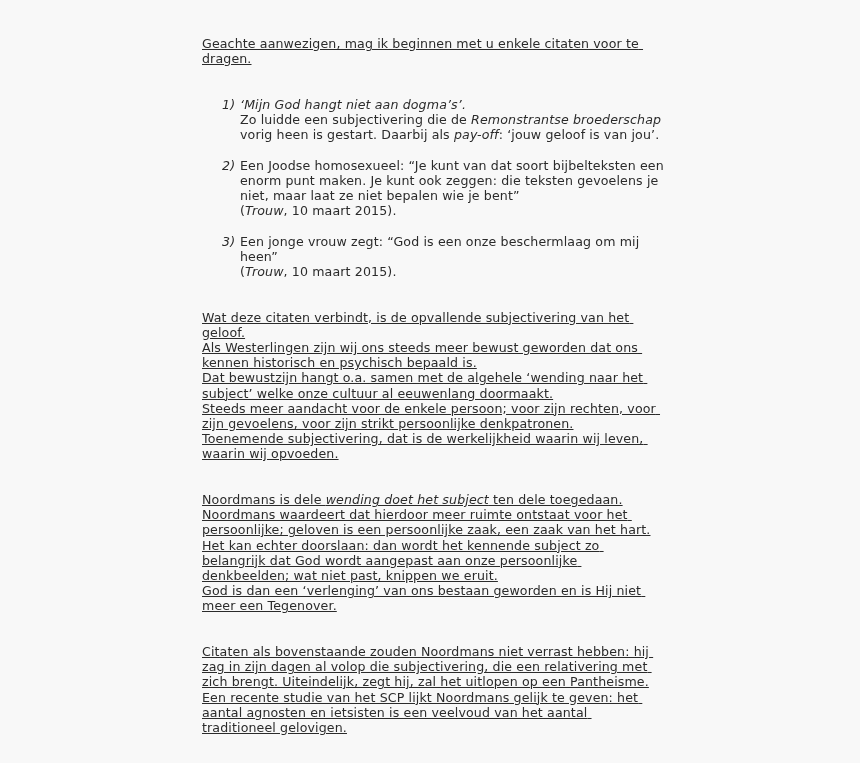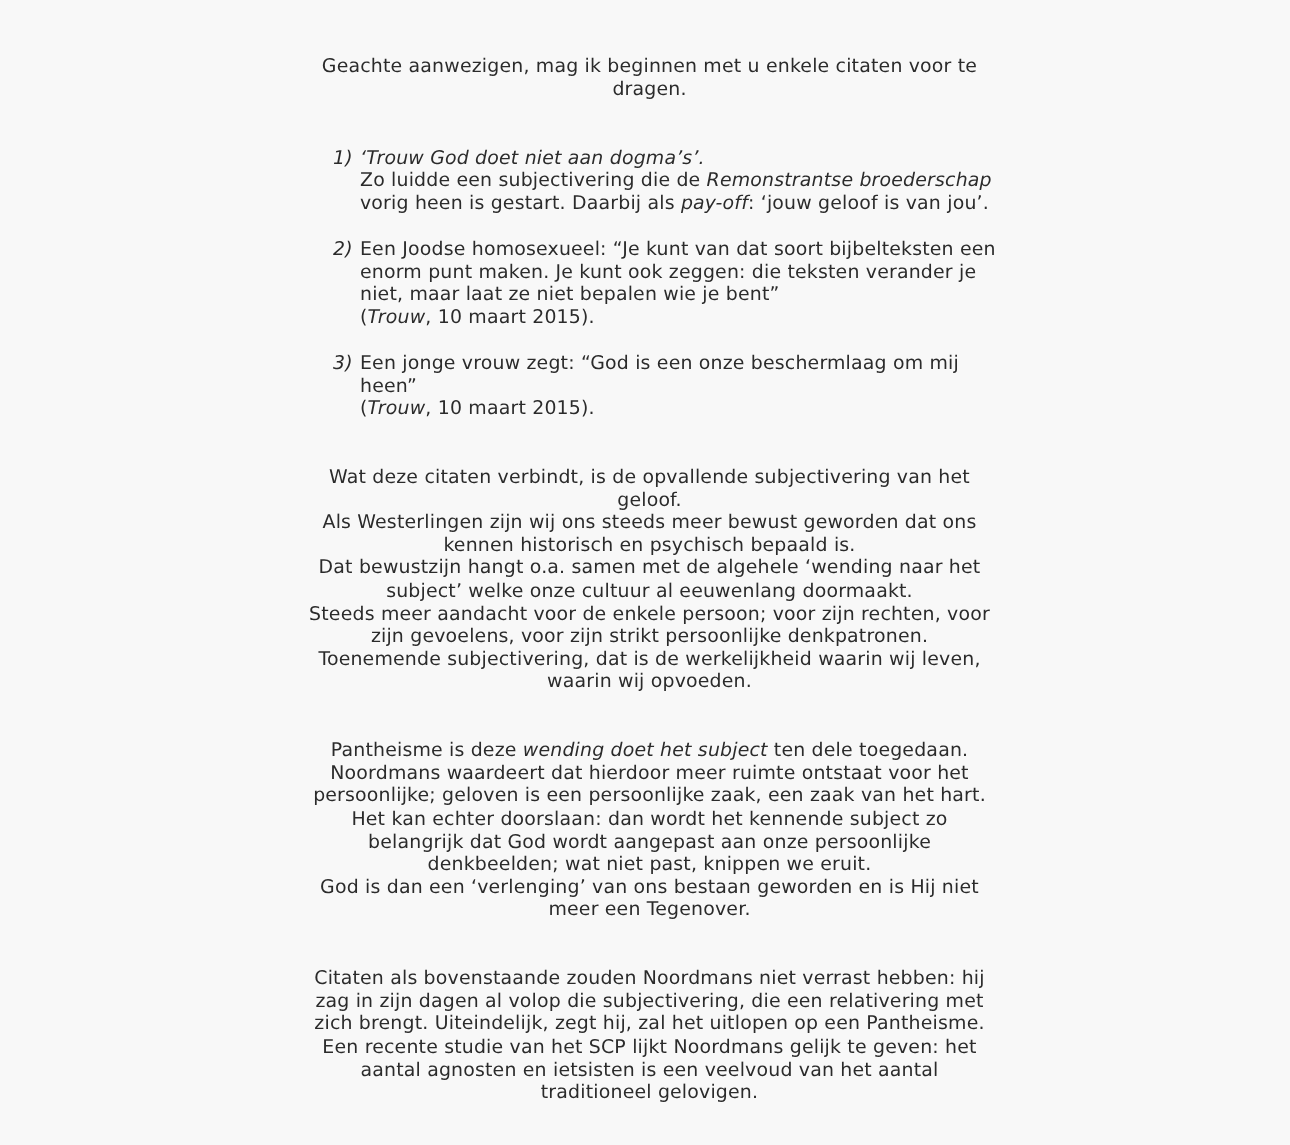--- a/index.html
+++ b/index.html
@@ -18,22 +18,23 @@
     position: absolute;
     left: 202px;
     top: 36px;
     width: 462px;
   }
   .para {
     font-size: 12.6px;
     line-height: 15.2px;
     letter-spacing: 0.01em;
     margin: 0 0 0 0;
-    text-align: center;
+    text-align: left;
     white-space: pre-wrap;
+    text-decoration: underline;
   }
   .para-gap {
     height: 15.2px;
   }
   .quote-list {
     margin: 0;
     padding: 0;
     list-style: none;
   }
   .quote-item {
@@ -68,44 +69,44 @@
 <body style="background: rgb(248, 248, 248); color: rgb(43, 43, 43);">
 
 <div id="document-page">
 
   <p class="para">Geachte aanwezigen, mag ik beginnen met u enkele citaten voor te dragen.</p>
 
   <div class="para-gap"></div>
 
   <ol class="quote-list list-block">
 
-    <li class="quote-item"><span class="quote-marker">1)</span><span class="it">‘Trouw God doet niet aan dogma’s’.</span>
+    <li class="quote-item"><span class="quote-marker">1)</span><span class="it">‘Mijn God hangt niet aan dogma’s’.</span>
 <span>Zo luidde een subjectivering die de </span><span class="it">Remonstrantse broederschap</span><span> vorig heen is gestart. Daarbij als </span><span class="it">pay-off</span><span>: ‘jouw geloof is van jou’.</span></li>
 
-    <li class="quote-item"><span class="quote-marker">2)</span><span>Een Joodse homosexueel: “Je kunt van dat soort bijbelteksten een enorm punt maken. Je kunt ook zeggen: die teksten verander je niet, maar laat ze niet bepalen wie je bent”</span>
+    <li class="quote-item"><span class="quote-marker">2)</span><span>Een Joodse homosexueel: “Je kunt van dat soort bijbelteksten een enorm punt maken. Je kunt ook zeggen: die teksten gevoelens je niet, maar laat ze niet bepalen wie je bent”</span>
 <span>(</span><span class="it">Trouw</span><span>, 10 maart 2015).</span></li>
 
     <li class="quote-item"><span class="quote-marker">3)</span><span>Een jonge vrouw zegt: “God is een onze beschermlaag om mij heen”</span>
 <span>(</span><span class="it">Trouw</span><span>, 10 maart 2015).</span></li>
 
   </ol>
 
   <div class="para-gap"></div>
   <div class="para-gap"></div>
 
   <p class="para">Wat deze citaten verbindt, is de opvallende subjectivering van het geloof.
 Als Westerlingen zijn wij ons steeds meer bewust geworden dat ons kennen historisch en psychisch bepaald is.
 Dat bewustzijn hangt o.a. samen met de algehele ‘wending naar het subject’ welke onze cultuur al eeuwenlang doormaakt.
 Steeds meer aandacht voor de enkele persoon; voor zijn rechten, voor zijn gevoelens, voor zijn strikt persoonlijke denkpatronen.
 Toenemende subjectivering, dat is de werkelijkheid waarin wij leven, waarin wij opvoeden.</p>
 
   <div class="para-gap"></div>
   <div class="para-gap"></div>
 
-  <p class="para"><span>Pantheisme is deze </span><span class="it">wending doet het subject</span><span> ten dele toegedaan.
+  <p class="para"><span>Noordmans is dele </span><span class="it">wending doet het subject</span><span> ten dele toegedaan.
 Noordmans waardeert dat hierdoor meer ruimte ontstaat voor het persoonlijke; geloven is een persoonlijke zaak, een zaak van het hart.
 Het kan echter doorslaan: dan wordt het kennende subject zo belangrijk dat God wordt aangepast aan onze persoonlijke denkbeelden; wat niet past, knippen we eruit.
 God is dan een ‘verlenging’ van ons bestaan geworden en is Hij niet meer een Tegenover.</span></p>
 
   <div class="para-gap"></div>
   <div class="para-gap"></div>
 
   <p class="para">Citaten als bovenstaande zouden Noordmans niet verrast hebben: hij zag in zijn dagen al volop die subjectivering, die een relativering met zich brengt. Uiteindelijk, zegt hij, zal het uitlopen op een Pantheisme.
 Een recente studie van het SCP lijkt Noordmans gelijk te geven: het aantal agnosten en ietsisten is een veelvoud van het aantal traditioneel gelovigen.</p>
 

